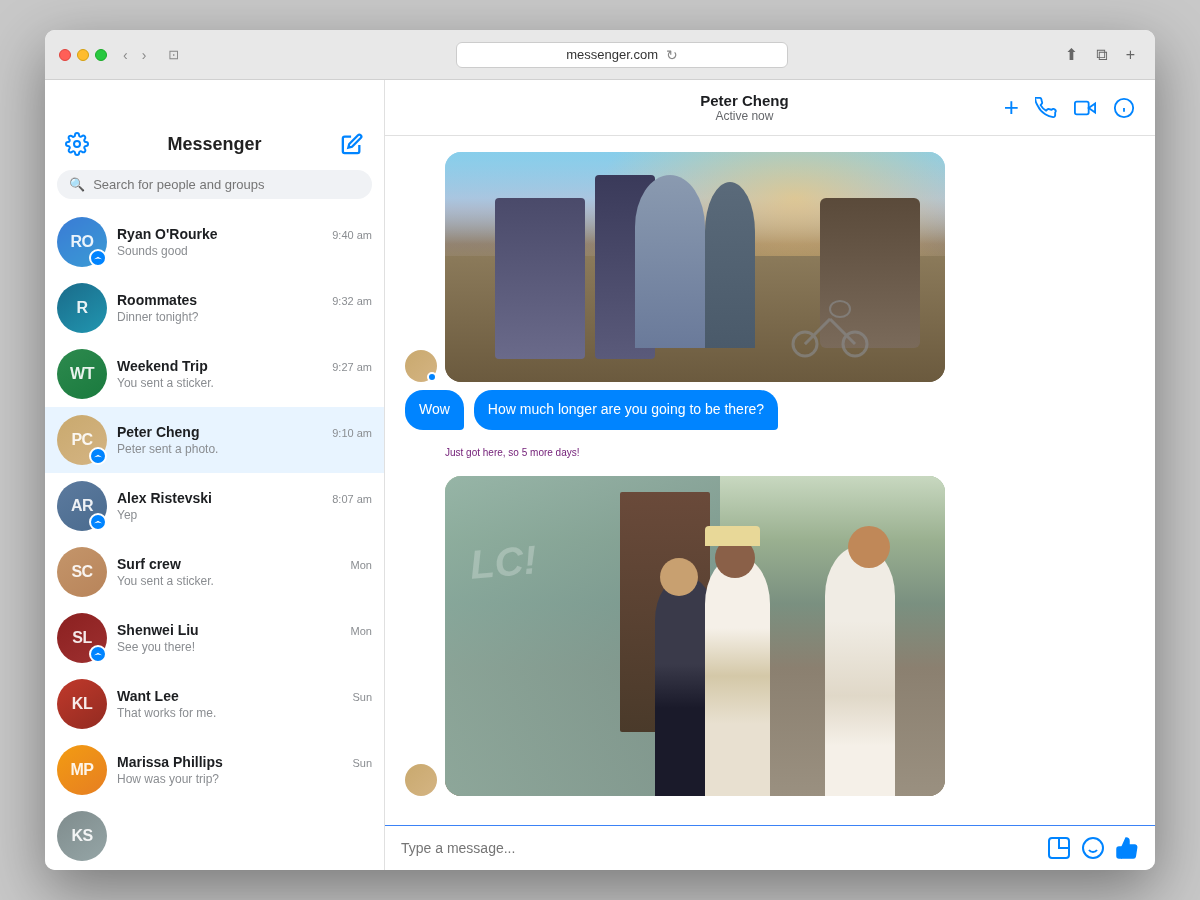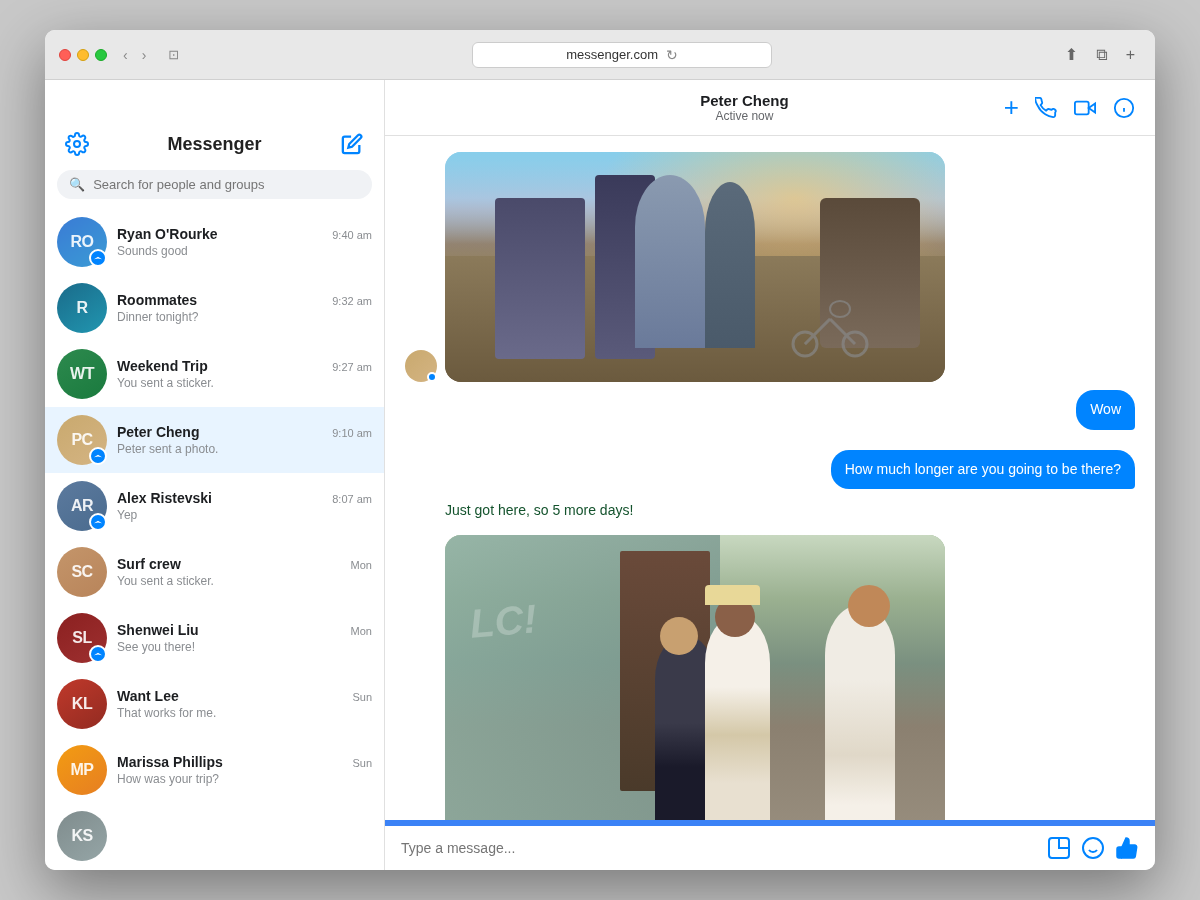--- a/index.html
+++ b/index.html
@@ -72,21 +72,21 @@
       justify-content: center;
     }
 
     .address-bar {
       background: white;
       border: 1px solid #ccc;
       border-radius: 6px;
       padding: 4px 12px;
       font-size: 13px;
       color: #333;
-      width: 300px;
+      width: 332px;
       text-align: center;
       display: flex;
       align-items: center;
       justify-content: center;
       gap: 8px;
     }
 
     .reload-btn {
       color: #888;
       font-size: 14px;
@@ -418,31 +418,31 @@
     .photo-scene-2::before {
       content: '';
       position: absolute;
       inset: 0;
       background:
         radial-gradient(ellipse at 50% 0%, rgba(255,255,255,0.3) 0%, transparent 40%),
         linear-gradient(180deg, rgba(168,196,162,0.6) 0%, transparent 50%);
     }
 
     .received-text-msg {
-      font-size: 14px;
-      color: #14532d;
+      font-size: 10px;
+      color: #701a75;
       padding: 4px 0;
     }
 
     
     .chat-input-area {
       display: flex;
       align-items: flex-start;
       padding: 10px 16px;
-      border-top: 6px solid #3b82f6;
+      border-top: 1px solid #3b82f6;
       gap: 10px;
       flex-shrink: 0;
     }
 
     .message-input {
       flex: 1;
       background: none;
       border: none;
       outline: none;
       font-size: 14px;
@@ -750,21 +750,21 @@
                   <line x1="15" y1="45" x2="40" y2="20" stroke="#888" stroke-width="3"></line>
                   <line x1="40" y1="20" x2="65" y2="45" stroke="#888" stroke-width="3"></line>
                   <line x1="40" y1="20" x2="15" y2="45" stroke="#888" stroke-width="2"></line>
                   <ellipse cx="50" cy="10" rx="10" ry="8" fill="none" stroke="#888" stroke-width="2"></ellipse>
                 </svg>
               </div>
             </div>
           </div>
         </div>
 
-        <div style="display:flex; flex-direction:column; align-items:flex-end; gap:20px;">
+        <div style="display:flex; flex-direction:row; align-items:flex-end; gap:10px;">
           <div class="bubble sent">Wow</div>
           <div class="bubble sent">How much longer are you going to be there?</div>
         </div>
 
         <div style="padding: 4px 0 8px 40px;">
           <span class="received-text-msg">Just got here, so 5 more days!</span>
         </div>
 
         <div class="msg-row received">
           <div class="msg-avatar-small" style="background: linear-gradient(135deg, #c9a96e, #d4b483);">

